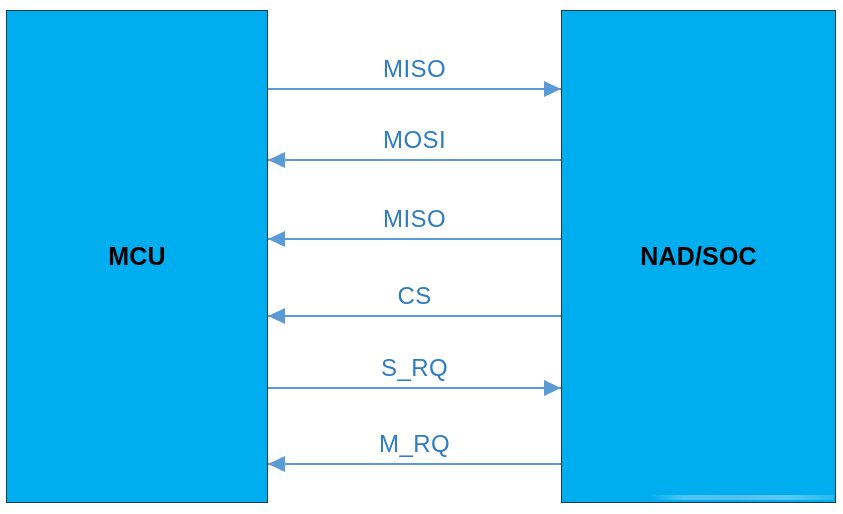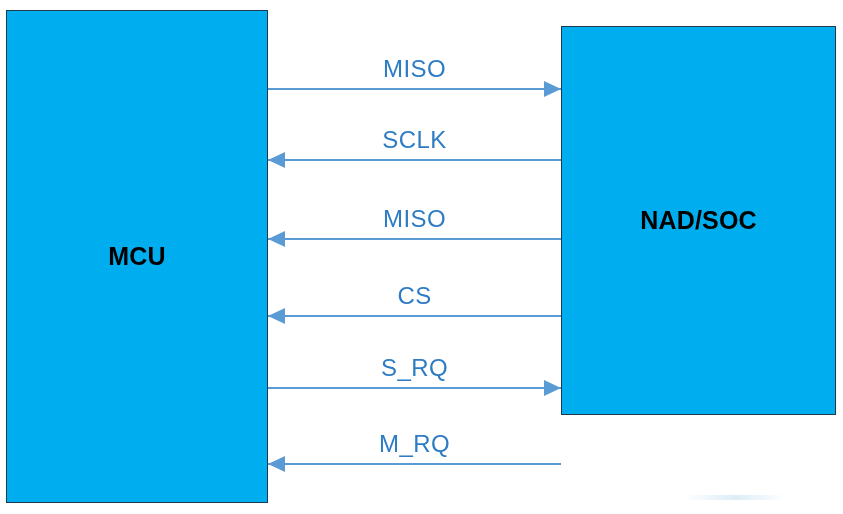--- a/index.html
+++ b/index.html
@@ -30,21 +30,21 @@
     align-items: center;
     justify-content: center;
     color: #000000;
     font-weight: bold;
     font-size: 25px;
     line-height: 1.42;
     text-align: center;
     letter-spacing: 0.2px;
   }
   #block-left  { left: 6px;   top: 10px; width: 262px; height: 493px; }
-  #block-right { left: 561px; top: 26px; width: 275px; height: 389px; }
+  #block-right { left: 561px; top: 10px; width: 275px; height: 493px; }
 
   .block-title,
   .block-subtitle {
     display: block;
     white-space: nowrap;
   }
 
   
   .signal-row {
     position: absolute;
@@ -123,21 +123,21 @@
 
   <div id="bottom-artifact"></div>
 
   <div class="signal-row" style="top:89px;">
     <div class="signal-label">MISO</div>
     <div class="signal-line"></div>
     <div class="arrowhead right"></div>
   </div>
 
   <div class="signal-row" style="top:160px;">
-    <div class="signal-label">SCLK</div>
+    <div class="signal-label">MOSI</div>
     <div class="signal-line"></div>
     <div class="arrowhead left"></div>
   </div>
 
   <div class="signal-row" style="top:239px;">
     <div class="signal-label">MISO</div>
     <div class="signal-line"></div>
     <div class="arrowhead left"></div>
   </div>
 

